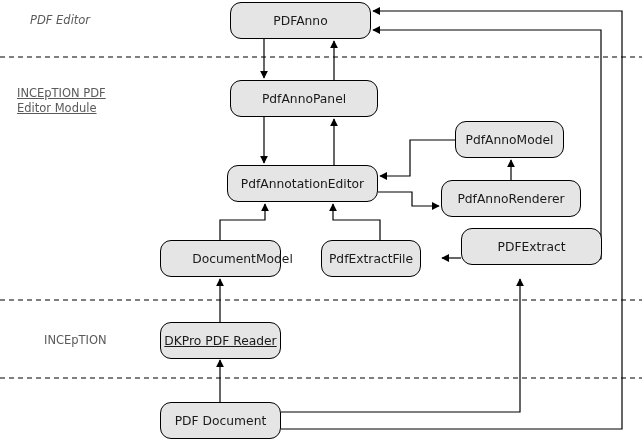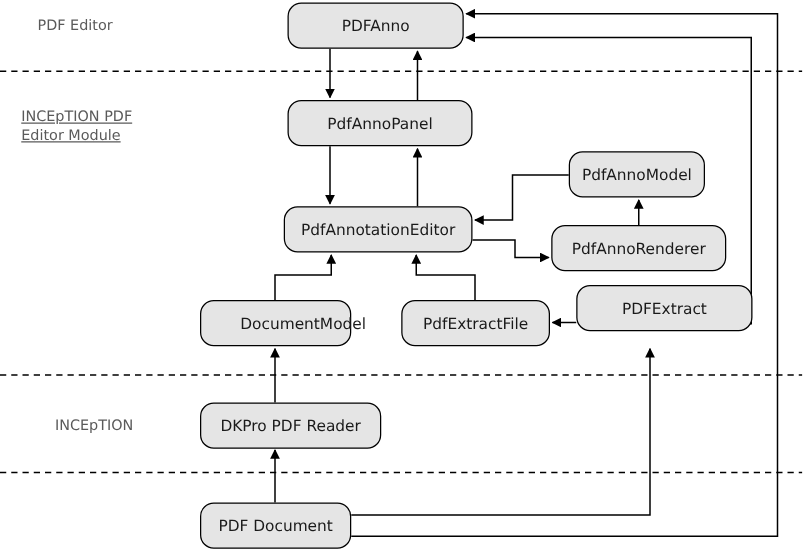--- a/index.html
+++ b/index.html
@@ -88,38 +88,38 @@
       <path d="M 220 322 L 220 279" marker-end="url(#arrow)"></path>
 
       <path d="M 220 402 L 220 360" marker-end="url(#arrow)"></path>
 
       <path d="M 281 412 L 520 412 L 520 279" marker-end="url(#arrow)"></path>
 
       <path d="M 281 429 L 622 429 L 622 11 L 373 11" marker-end="url(#arrow)"></path>
     </g>
   </svg>
 
-  <div class="zone-label" style="left:30px; top:13px;">PDF Editor</div>
+  <div class="zone-label" style="left:30px; top:13px;font-style:italic;">PDF Editor</div>
   <div class="zone-label" style="left:17px; top:86px;text-decoration:underline;">INCEpTION PDF
 Editor Module</div>
   <div class="zone-label" style="left:44px; top:333px;">INCEpTION</div>
 
   <div class="node" style="left:230px; top:2px; width:141px; height:37px;">PDFAnno</div>
 
   <div class="node" style="left:227px; top:165px; width:151px; height:37px;">PdfAnnotationEditor</div>
 
   <div class="node" style="left:230px; top:80px; width:148px; height:37px;">PdfAnnoPanel</div>
 
   <div class="node" style="left:455px; top:121px; width:109px; height:37px;">PdfAnnoModel</div>
 
   <div class="node" style="left:441px; top:180px; width:140px; height:37px;">PdfAnnoRenderer</div>
 
   <div class="node" style="left:160px; top:240px; width:121px; height:37px;padding-left:44px;">DocumentModel</div>
 
-  <div class="node" style="left:321px; top:240px; width:119px; height:37px;">PdfExtractFile</div>
+  <div class="node" style="left:321px; top:240px; width:100px; height:37px;">PdfExtractFile</div>
 
   <div class="node" style="left:461px; top:228px; width:141px; height:37px;">PDFExtract</div>
 
-  <div class="node" style="left:160px; top:322px; width:145px; height:37px;">DKPro PDF Reader</div>
+  <div class="node" style="left:160px; top:322px; width:121px; height:37px;text-decoration:underline;">DKPro PDF Reader</div>
 
   <div class="node" style="left:160px; top:402px; width:121px; height:37px;">PDF Document</div>
 
 </div>
 
 </body></html>

